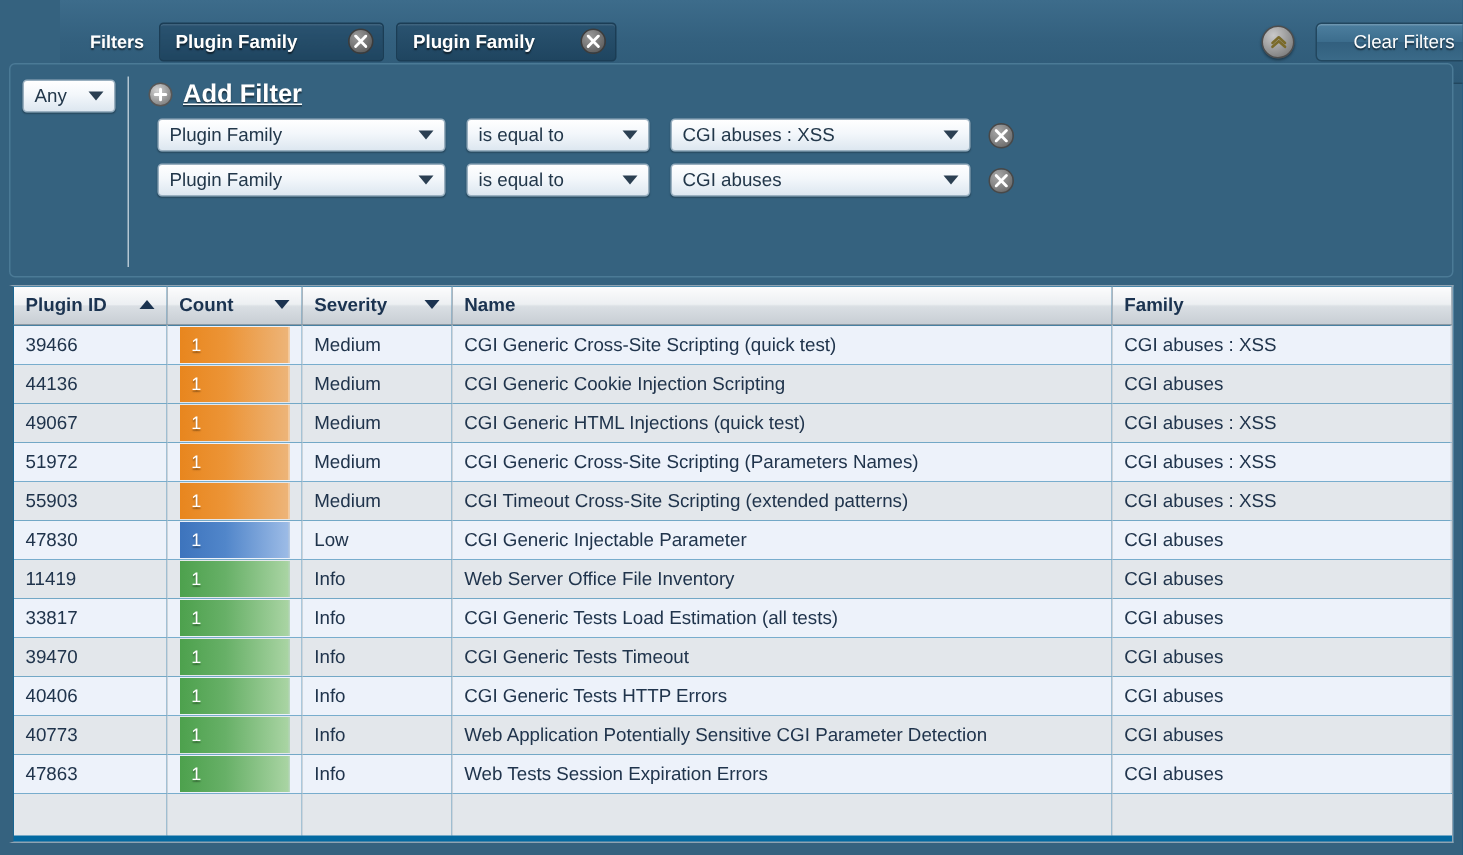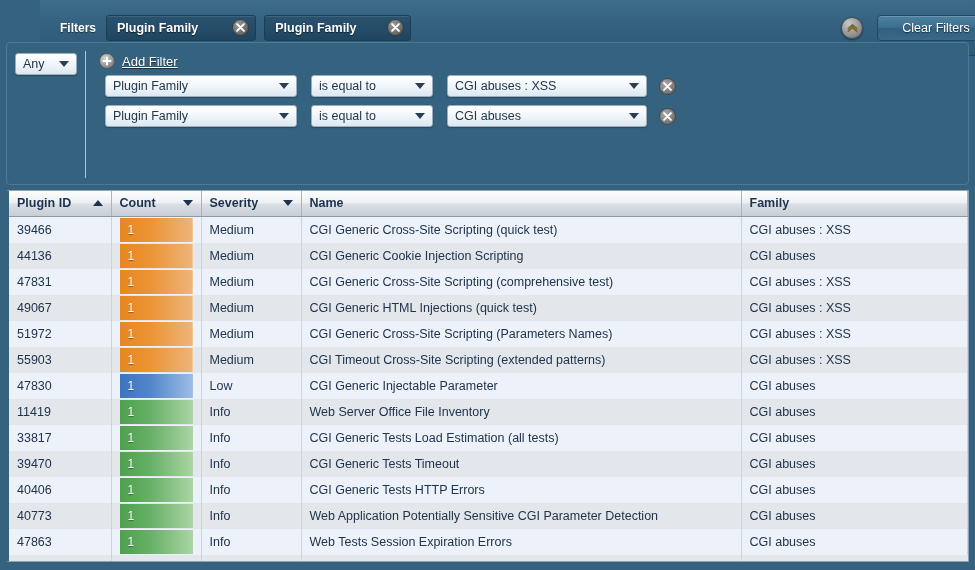--- a/index.html
+++ b/index.html
@@ -168,22 +168,22 @@
   .plus-icon {
     width: 16px; height: 16px;
     border-radius: 50%;
     background: radial-gradient(circle at 35% 30%, #d4d4d4, #909090 65%, #6f6f6f 100%);
     border: 1px solid #565656;
     display: flex; align-items: center; justify-content: center;
     margin-right: 7px;
   }
   .addfilter-link {
     color: #ffffff;
-    font-size: 13px;
-    font-weight: normal;
+    font-size: 17px;
+    font-weight: bold;
     text-decoration: underline;
     text-shadow: 0 1px 1px rgba(0,0,0,0.5);
     cursor: pointer;
   }
 
   .filter-row {
     display: flex;
     align-items: center;
     margin-bottom: 8px;
     padding-left: 6px;
@@ -437,29 +437,20 @@
           </tr>
           <tr class="even">
             <td class="c-id">44136</td>
             <td class="c-count">
               <div class="countbar bar-medium">1</div>
             </td>
             <td class="c-sev sev-Medium">Medium</td>
             <td class="c-name">CGI Generic Cookie Injection Scripting</td>
             <td class="c-family">CGI abuses</td>
           </tr>
-          <tr class="odd">
-            <td class="c-id">47831</td>
-            <td class="c-count">
-              <div class="countbar bar-medium">1</div>
-            </td>
-            <td class="c-sev sev-Medium">Medium</td>
-            <td class="c-name">CGI Generic Cross-Site Scripting (comprehensive test)</td>
-            <td class="c-family">CGI abuses : XSS</td>
-          </tr>
           <tr class="even">
             <td class="c-id">49067</td>
             <td class="c-count">
               <div class="countbar bar-medium">1</div>
             </td>
             <td class="c-sev sev-Medium">Medium</td>
             <td class="c-name">CGI Generic HTML Injections (quick test)</td>
             <td class="c-family">CGI abuses : XSS</td>
           </tr>
           <tr class="odd">

